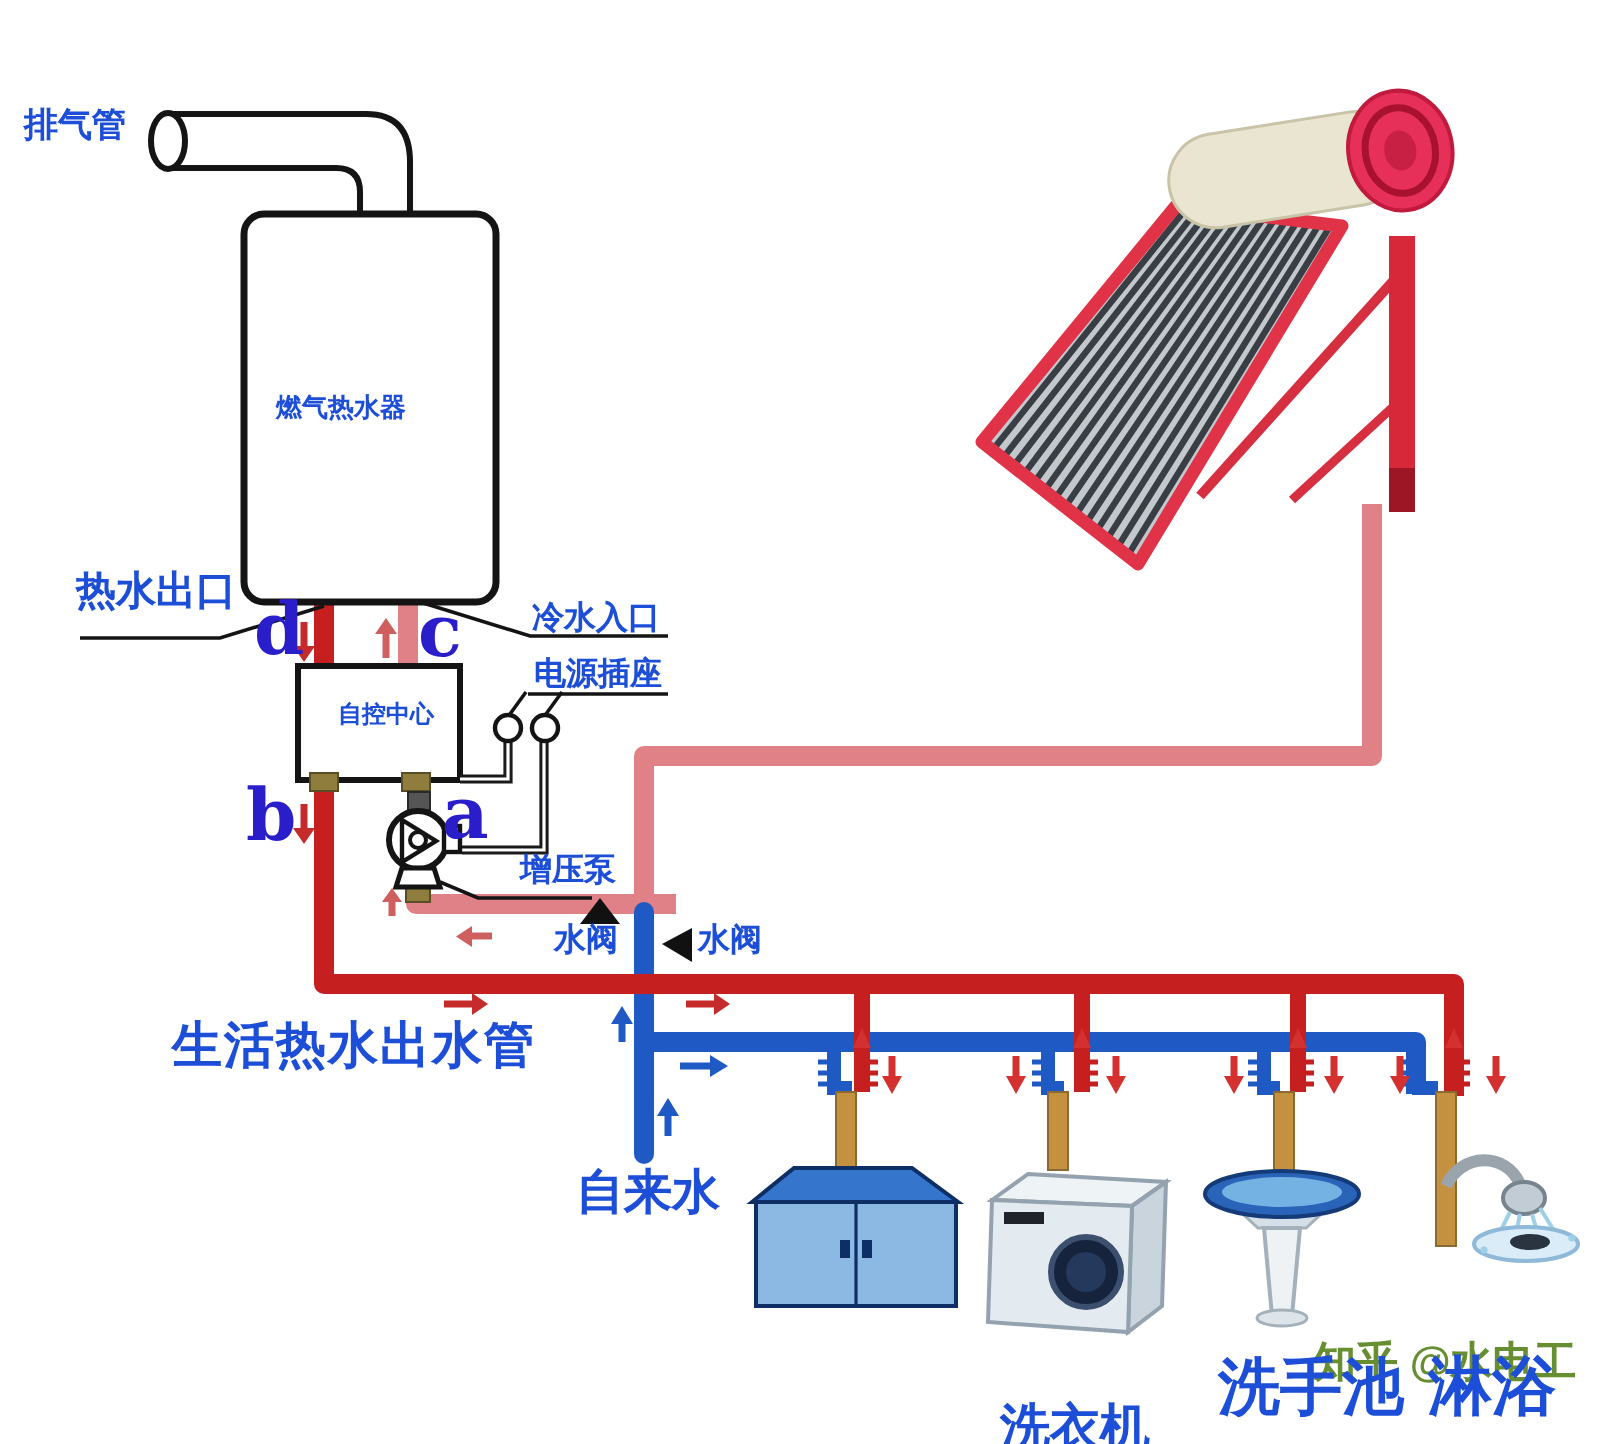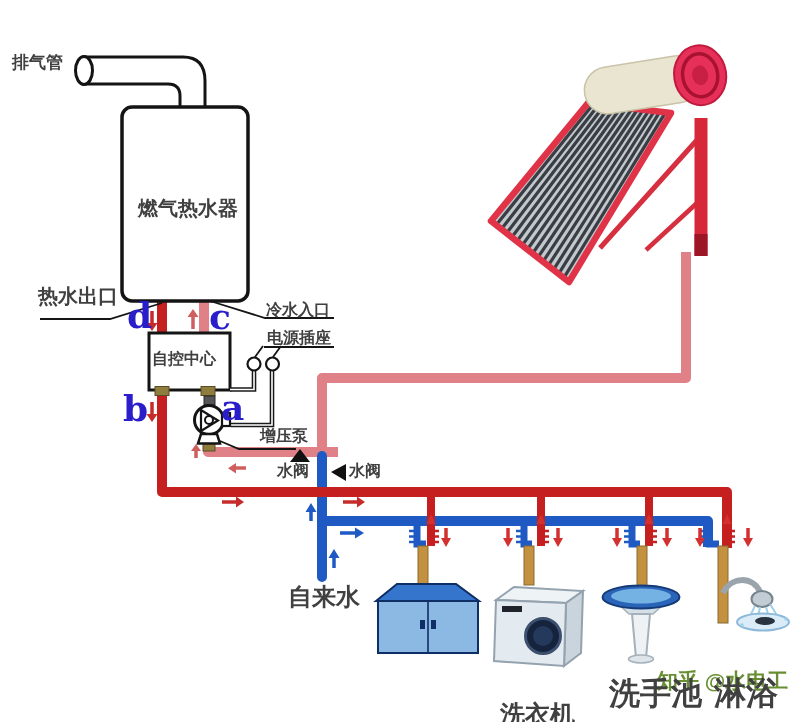--- a/index.html
+++ b/index.html
@@ -2,21 +2,21 @@
 <html><head>
 <meta charset="utf-8">
 <style>
   html,body{margin:0;padding:0;background:#ffffff;}
   .stage{
     position:relative;width:800px;height:722px;background:#ffffff;overflow:hidden;
     font-family:"Liberation Sans","DejaVu Sans",sans-serif;
   }
   .stage svg{position:absolute;left:0;top:0;}
   .lbl{
-    position:absolute;font-weight:bold;color:#404040;white-space:nowrap;line-height:1.15;
+    position:absolute;font-weight:bold;color:#1d4ed8;white-space:nowrap;line-height:1.15;
   }
   .letter{
     position:absolute;font-family:"DejaVu Serif","Liberation Serif",serif;
     font-weight:bold;color:#2a1ecb;white-space:nowrap;line-height:1;font-size:36px;
   }
   .watermark{
     position:absolute;color:#4d7c0f;opacity:.85;font-weight:bold;white-space:nowrap;
     font-size:21px;z-index:1;
   }
   .z2{z-index:2;}
@@ -250,32 +250,33 @@
       <line x1="770" y1="604" x2="778" y2="617"></line>
     </g>
     <ellipse cx="763" cy="622" rx="26" ry="8.5" fill="#d9ecf8" stroke="#8fb9d9" stroke-width="2"></ellipse>
     <ellipse cx="765" cy="621" rx="10" ry="4" fill="#2a3340"></ellipse>
     <circle cx="742" cy="625" r="1.8" fill="#9fd0ea"></circle>
     <circle cx="786" cy="619" r="1.8" fill="#9fd0ea"></circle>
   </g>
 </svg>
 
   <div class="lbl" style="left:12px;top:53px;font-size:17px;">排气管</div>
-  <div class="lbl" style="left:138px;top:197px;font-size:20px;">燃气热水器</div>
+  <div class="lbl" style="left:138px;top:197px;font-size:13px;">燃气热水器</div>
   <div class="lbl" style="left:38px;top:285px;font-size:20px;">热水出口</div>
   <div class="lbl" style="left:266px;top:301px;font-size:16px;">冷水入口</div>
   <div class="letter" style="left:127px;top:297px;">d</div>
   <div class="letter" style="left:209px;top:298px;">c</div>
   <div class="lbl" style="left:267px;top:329px;font-size:16px;">电源插座</div>
-  <div class="lbl" style="left:152px;top:351px;font-size:16px;font-family:Liberation Mono, monospace;">自控中心</div>
+  <div class="lbl" style="left:169px;top:351px;font-size:12px;">自控中心</div>
   <div class="letter" style="left:123px;top:390px;">b</div>
   <div class="letter" style="left:221px;top:389px;">a</div>
   <div class="lbl" style="left:260px;top:427px;font-size:16px;">增压泵</div>
   <div class="lbl" style="left:277px;top:462px;font-size:16px;">水阀</div>
   <div class="lbl" style="left:349px;top:462px;font-size:16px;">水阀</div>
+  <div class="lbl" style="left:86px;top:509px;font-size:25px;letter-spacing:1px;">生活热水出水管</div>
   <div class="lbl" style="left:288px;top:583px;font-size:24px;">自来水</div>
 
   <div class="watermark" style="left:657px;top:667px;">知乎 @水电工</div>
 
   <div class="lbl z2" style="left:500px;top:676px;font-size:25px;margin-top:24px;">洗衣机</div>
   <div class="lbl z2" style="left:609px;top:676px;font-size:31px;">洗手池</div>
   <div class="lbl z2" style="left:714px;top:675px;font-size:32px;">淋浴</div>
 
 </div>
 

